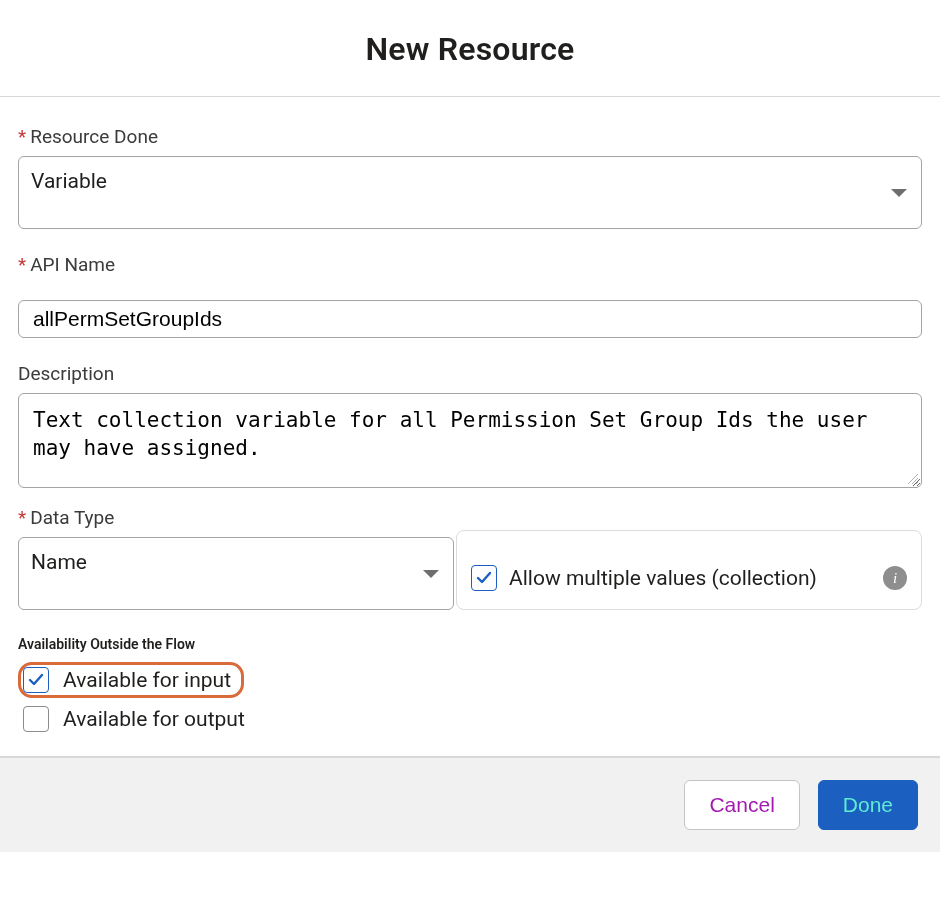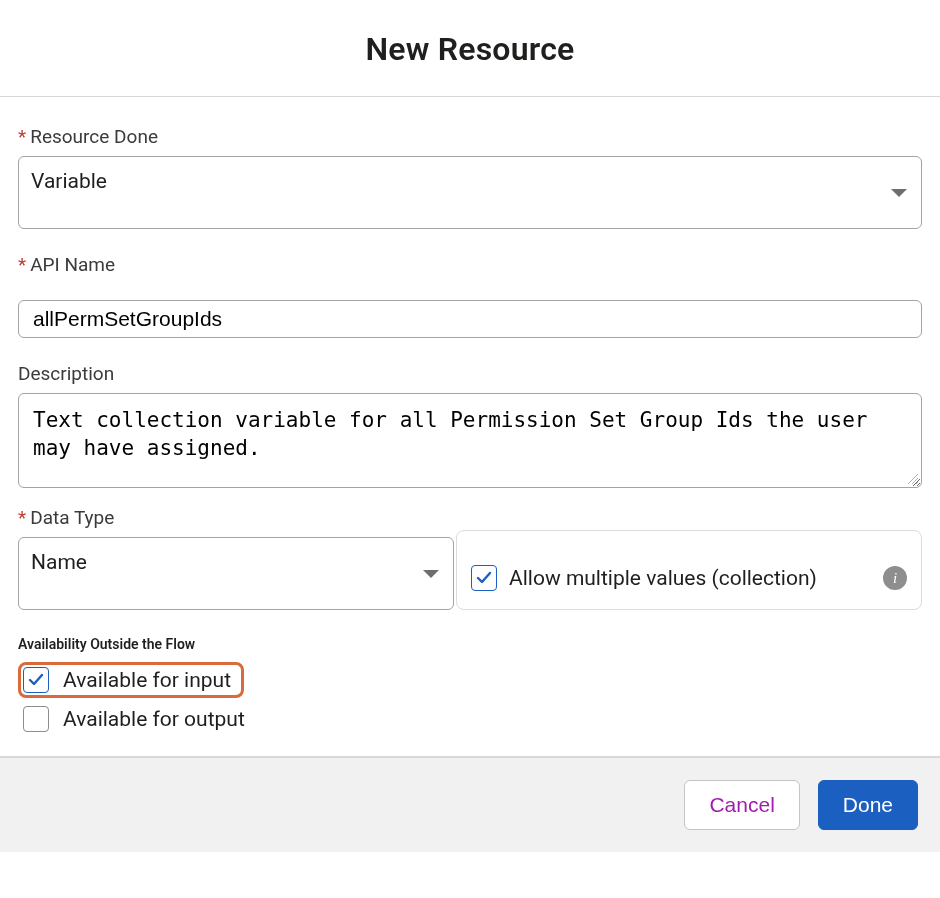--- a/index.html
+++ b/index.html
@@ -35,27 +35,27 @@
   .checkbox.checked { border-color:#1b5fc1; }
   .checkbox svg path { stroke:#1b5fc1; }
   .check-label { font-size:21px; }
   .info-icon {
     width:24px; height:24px; border-radius:50%; background:#8e8e8e; color:#fff;
     display:inline-flex; align-items:center; justify-content:center; font-size:15px;
     font-style:italic; font-family:Georgia, serif; margin-left:auto;
     flex:0 0 auto;
   }
   .section-title { font-size:14px; font-weight:600; margin:26px 0 10px; }
-  .highlight-box { border:3px solid #d96a3a; border-radius:8px; padding:2px 10px 2px 2px; display:inline-flex; align-items:center; }
+  .highlight-box { border:3px solid #d96a3a; border-radius:14px; padding:2px 10px 2px 2px; display:inline-flex; align-items:center; }
   .avail-row { margin-bottom:8px; }
   .avail-row .checkbox-line { gap:14px; }
   .footer { background:#f1f1f1; border-top:2px solid #d8d8d8; padding:22px 22px; display:flex; justify-content:flex-end; gap:18px; }
   .btn { font-size:21px; padding:12px 24px; border-radius:6px; cursor:pointer; }
   .btn-cancel { background:#fff; color:#a21caf; border:1px solid #c4c4c4; }
-  .btn-done { background:#1b5fc1; color:#ffffff; border:1px solid #1b5fc1; font-weight:500; }
+  .btn-done { background:#1b5fc1; color:#5eead4; border:1px solid #1b5fc1; font-weight:500; }
   .textarea-wrap { position:relative; }
   .grip { position:absolute; right:4px; bottom:4px; pointer-events:none; }
 </style>
 </head>
 <body>
 
 <div class="modal">
 
   <div class="header">
     <h1>New Resource</h1>

